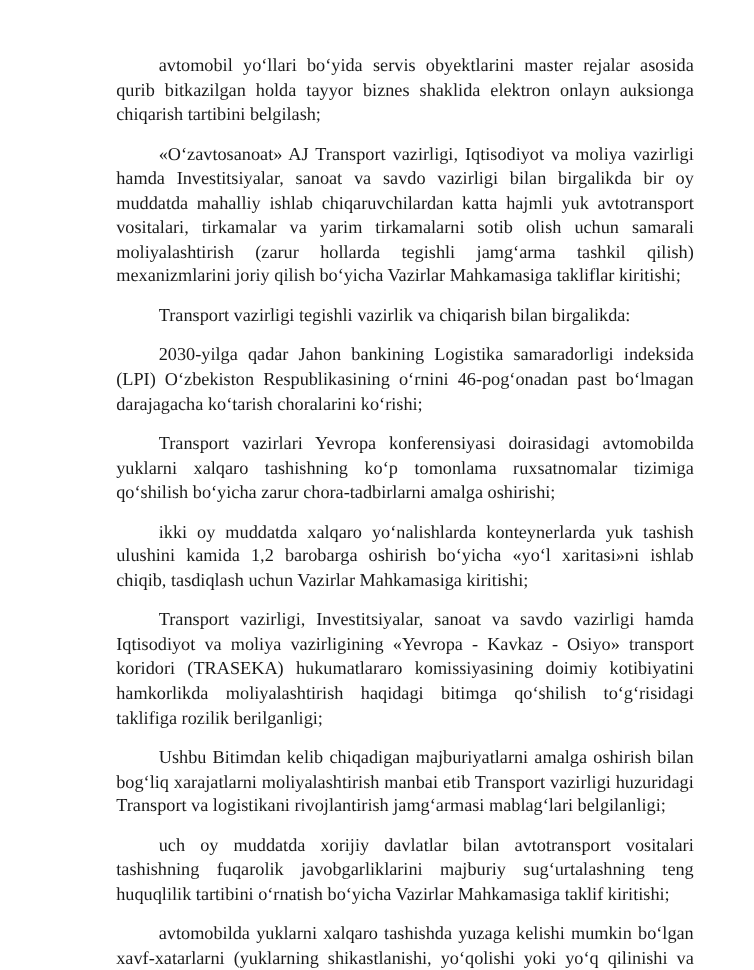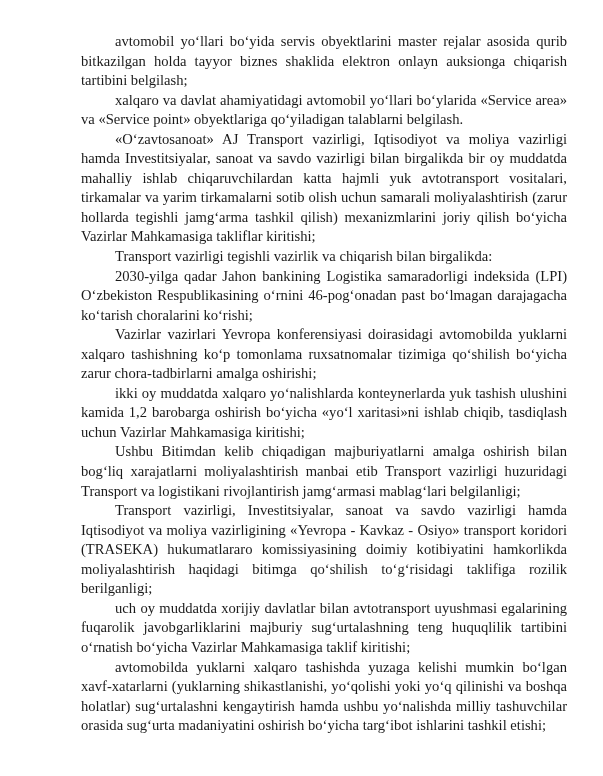--- a/index.html
+++ b/index.html
@@ -17,35 +17,34 @@
       position: absolute;
       left: 81px;
       top: 32px;
       width: 486px;
       font-family: "Liberation Serif", "DejaVu Serif", serif;
       font-size: 14.6px;
       line-height: 19.55px;
       color: #1a1a1a;
     }
     .para {
-      margin: 0;
+      margin: 12px;
       padding: 0;
       text-align: justify;
       text-indent: 34px;
       hyphens: none;
     }
   </style>
 </head>
 <body>
 
 <div class="page">
   <p class="para">avtomobil yo‘llari bo‘yida servis obyektlarini master rejalar asosida qurib bitkazilgan holda tayyor biznes shaklida elektron onlayn auksionga chiqarish tartibini belgilash;</p>
-  <p class="para">xalqaro va davlat ahamiyatidagi avtomobil yo‘llari bo‘ylarida «Service area» va «Service point» obyektlariga qo‘yiladigan talablarni belgilash.</p>
   <p class="para">«O‘zavtosanoat» AJ Transport vazirligi, Iqtisodiyot va moliya vazirligi hamda Investitsiyalar, sanoat va savdo vazirligi bilan birgalikda bir oy muddatda mahalliy ishlab chiqaruvchilardan katta hajmli yuk avtotransport vositalari, tirkamalar va yarim tirkamalarni sotib olish uchun samarali moliyalashtirish (zarur hollarda tegishli jamg‘arma tashkil qilish) mexanizmlarini joriy qilish bo‘yicha Vazirlar Mahkamasiga takliflar kiritishi;</p>
   <p class="para">Transport vazirligi tegishli vazirlik va chiqarish bilan birgalikda:</p>
   <p class="para">2030-yilga qadar Jahon bankining Logistika samaradorligi indeksida (LPI) O‘zbekiston Respublikasining o‘rnini 46-pog‘onadan past bo‘lmagan darajagacha ko‘tarish choralarini ko‘rishi;</p>
-  <p class="para">Vazirlar vazirlari Yevropa konferensiyasi doirasidagi avtomobilda yuklarni xalqaro tashishning ko‘p tomonlama ruxsatnomalar tizimiga qo‘shilish bo‘yicha zarur chora-tadbirlarni amalga oshirishi;</p>
+  <p class="para">Transport vazirlari Yevropa konferensiyasi doirasidagi avtomobilda yuklarni xalqaro tashishning ko‘p tomonlama ruxsatnomalar tizimiga qo‘shilish bo‘yicha zarur chora-tadbirlarni amalga oshirishi;</p>
   <p class="para">ikki oy muddatda xalqaro yo‘nalishlarda konteynerlarda yuk tashish ulushini kamida 1,2 barobarga oshirish bo‘yicha «yo‘l xaritasi»ni ishlab chiqib, tasdiqlash uchun Vazirlar Mahkamasiga kiritishi;</p>
+  <p class="para">Transport vazirligi, Investitsiyalar, sanoat va savdo vazirligi hamda Iqtisodiyot va moliya vazirligining «Yevropa - Kavkaz - Osiyo» transport koridori (TRASEKA) hukumatlararo komissiyasining doimiy kotibiyatini hamkorlikda moliyalashtirish haqidagi bitimga qo‘shilish to‘g‘risidagi taklifiga rozilik berilganligi;</p>
   <p class="para">Ushbu Bitimdan kelib chiqadigan majburiyatlarni amalga oshirish bilan bog‘liq xarajatlarni moliyalashtirish manbai etib Transport vazirligi huzuridagi Transport va logistikani rivojlantirish jamg‘armasi mablag‘lari belgilanligi;</p>
-  <p class="para">Transport vazirligi, Investitsiyalar, sanoat va savdo vazirligi hamda Iqtisodiyot va moliya vazirligining «Yevropa - Kavkaz - Osiyo» transport koridori (TRASEKA) hukumatlararo komissiyasining doimiy kotibiyatini hamkorlikda moliyalashtirish haqidagi bitimga qo‘shilish to‘g‘risidagi taklifiga rozilik berilganligi;</p>
-  <p class="para">uch oy muddatda xorijiy davlatlar bilan avtotransport uyushmasi egalarining fuqarolik javobgarliklarini majburiy sug‘urtalashning teng huquqlilik tartibini o‘rnatish bo‘yicha Vazirlar Mahkamasiga taklif kiritishi;</p>
+  <p class="para">uch oy muddatda xorijiy davlatlar bilan avtotransport vositalari tashishning fuqarolik javobgarliklarini majburiy sug‘urtalashning teng huquqlilik tartibini o‘rnatish bo‘yicha Vazirlar Mahkamasiga taklif kiritishi;</p>
   <p class="para">avtomobilda yuklarni xalqaro tashishda yuzaga kelishi mumkin bo‘lgan xavf-xatarlarni (yuklarning shikastlanishi, yo‘qolishi yoki yo‘q qilinishi va boshqa holatlar) sug‘urtalashni kengaytirish hamda ushbu yo‘nalishda milliy tashuvchilar orasida sug‘urta madaniyatini oshirish bo‘yicha targ‘ibot ishlarini tashkil etishi;</p>
 </div>
 
 </body></html>

